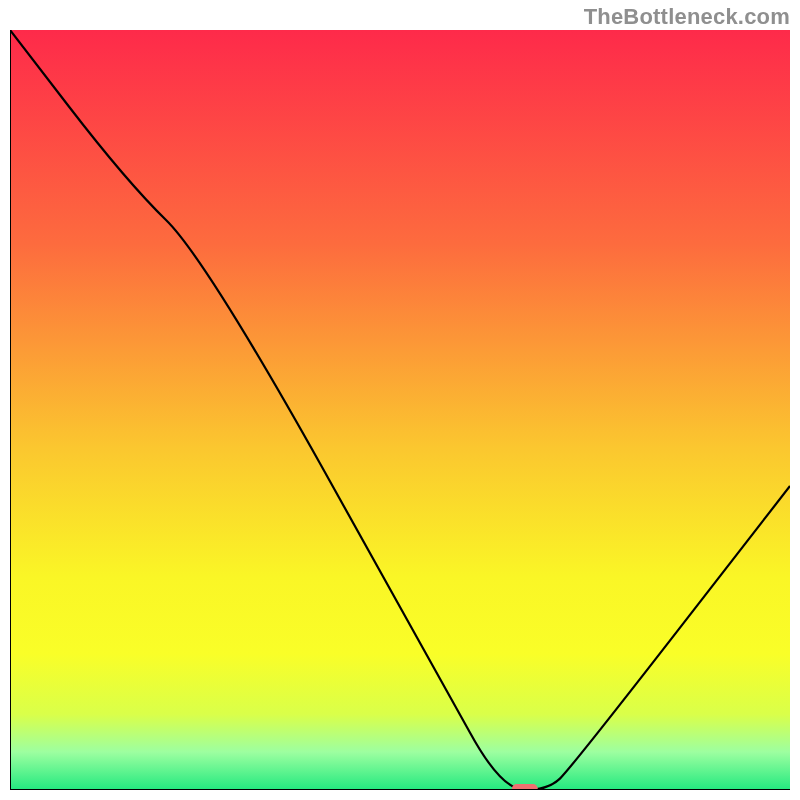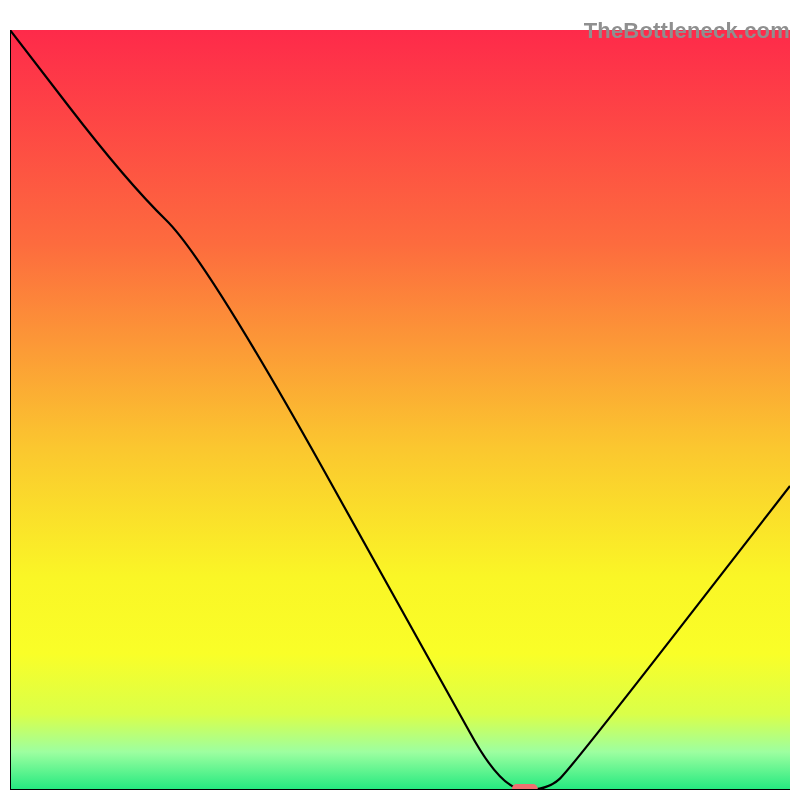--- a/index.html
+++ b/index.html
@@ -11,21 +11,21 @@
     font-family: Arial, Helvetica, sans-serif;
     background: #ffffff;
   }
   .wrap {
     position: relative;
     width: 800px;
     height: 800px;
   }
   .watermark {
     position: absolute;
-    top: 18px;
+    top: 4px;
     right: 10px;
     color: #8f8f8f;
     font-size: 22px;
     font-weight: 600;
     letter-spacing: 0.2px;
     z-index: 5;
     user-select: none;
   }
   .plot {
     position: absolute;

